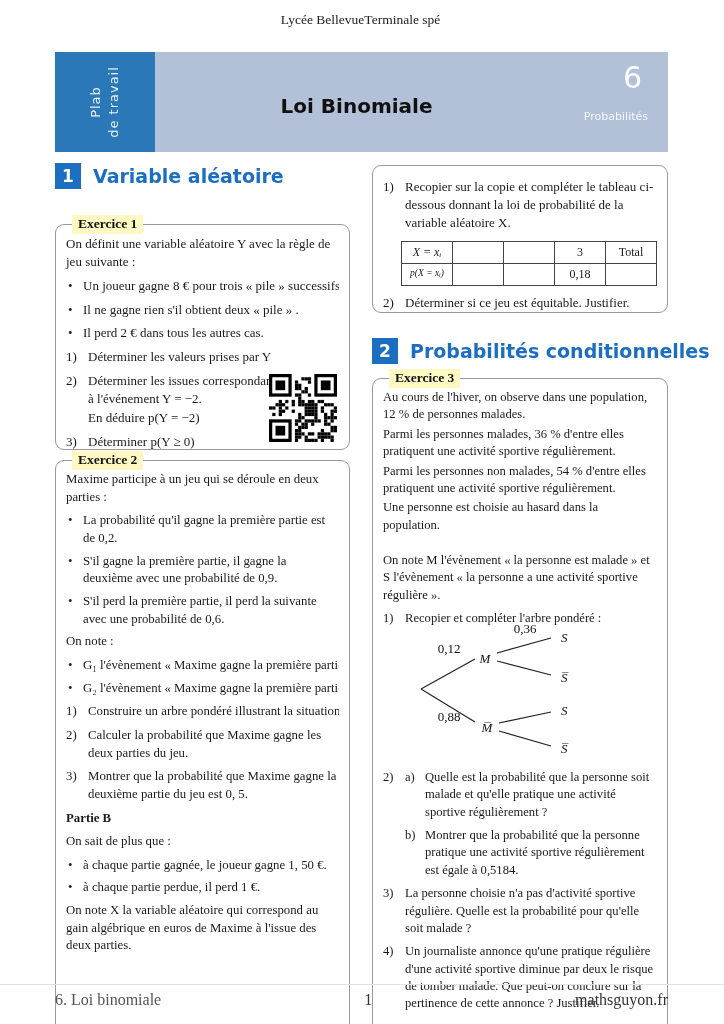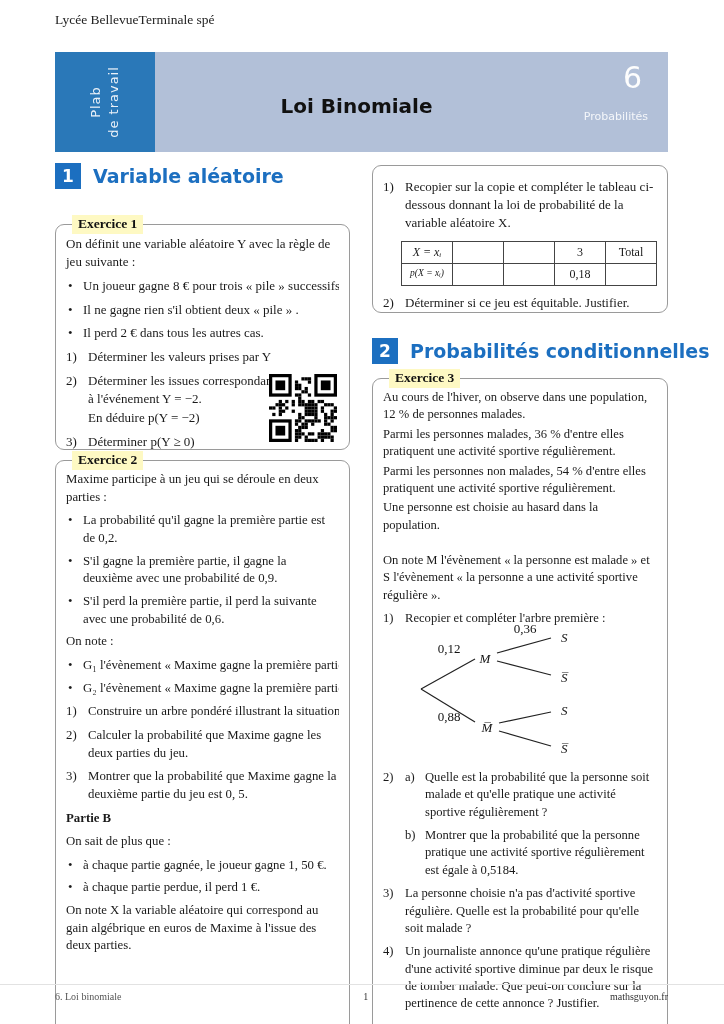--- a/index.html
+++ b/index.html
@@ -1,20 +1,20 @@
 <!DOCTYPE html>
 <html lang="fr"><head>
 <meta charset="utf-8">
 <style>
   html,body{margin:0;padding:0;}
   body{width:724px;height:1024px;background:#ffffff;position:relative;overflow:hidden;
        font-family:"Liberation Serif","DejaVu Serif",serif;color:#1a1a1a;}
 
   
-  .topline{position:absolute;left:55px;right:58px;top:12px;display:flex;justify-content:flex-start;
+  .topline{position:absolute;left:55px;right:58px;top:12px;display:flex;justify-content:center;
            font-size:13.5px;color:#222;}
 
   
   .banner{position:absolute;left:55px;top:52px;width:613px;height:100px;display:flex;}
   .banner-side{width:100px;height:100px;background:#2a78b8;position:relative;flex:none;}
   .banner-side .rot{position:absolute;left:50%;top:50%;transform:translate(-50%,-50%) rotate(-90deg);
         color:#eaf1f8;font-family:"DejaVu Sans","Liberation Sans",sans-serif;font-size:13px;
         letter-spacing:1px;text-align:center;line-height:1.35;white-space:nowrap;}
   .banner-main{flex:1;background:#b2c0d8;position:relative;}
   .banner-title{position:absolute;left:0;right:110px;top:42px;text-align:center;
@@ -59,21 +59,21 @@
 
   
   .tree{margin:-4px 0 2px 28px;}
   .tree line{stroke:#222;stroke-width:1.2;}
   .tree text{font-size:13px;fill:#111;}
   .tree text.node{font-style:italic;}
 
   
   .footer-rule{position:absolute;left:0;right:0;top:984px;border-top:1px solid #e2e2e2;}
   .footer{position:absolute;left:55px;right:56px;top:991px;display:flex;justify-content:space-between;
-        font-size:10px;color:#555;}
+        font-size:16px;color:#555;}
   .footer .fc{color:#333;}
 </style>
 </head>
 <body>
 
 <div class="topline">
   <span>Lycée Bellevue</span>
   <span>Terminale spé</span>
 </div>
 
@@ -352,21 +352,21 @@
 
 <div class="exbox" style="left:372px;top:378px;width:296px;height:740px;font-size:12.6px;line-height:1.38;">
   <div class="extitle">Exercice 3</div>
   <div class="para" style="margin-bottom:2px;">Au cours de l'hiver, on observe dans une population, 12 % de personnes malades.</div>
   <div class="para" style="margin-bottom:2px;">Parmi les personnes malades, 36 % d'entre elles pratiquent une activité sportive régulièrement.</div>
   <div class="para" style="margin-bottom:2px;">Parmi les personnes non malades, 54 % d'entre elles pratiquent une activité sportive régulièrement.</div>
   <div class="para" style="margin-bottom:18px;">Une personne est choisie au hasard dans la population.</div>
   <div class="para" style="margin-bottom:4px;">On note M l'évènement « la personne est malade » et S l'évènement « la personne a une activité sportive régulière ».</div>
   <div class="numitem" style="margin-bottom:0;">
       <span class="num">1)</span>
-      <span class="nowrap">Recopier et compléter l'arbre première :</span>
+      <span class="nowrap">Recopier et compléter l'arbre pondéré :</span>
     </div>
 
   <svg class="tree" width="240" height="132" viewBox="0 0 240 132">
     <line x1="10" y1="65" x2="64" y2="35"></line>
     <line x1="10" y1="65" x2="64" y2="98"></line>
     <line x1="86" y1="29" x2="140" y2="14"></line>
     <line x1="86" y1="37" x2="140" y2="51"></line>
     <line x1="88" y1="99" x2="140" y2="88"></line>
     <line x1="88" y1="107" x2="140" y2="122"></line>
     <text x="38" y="29" text-anchor="middle">0,12</text>

